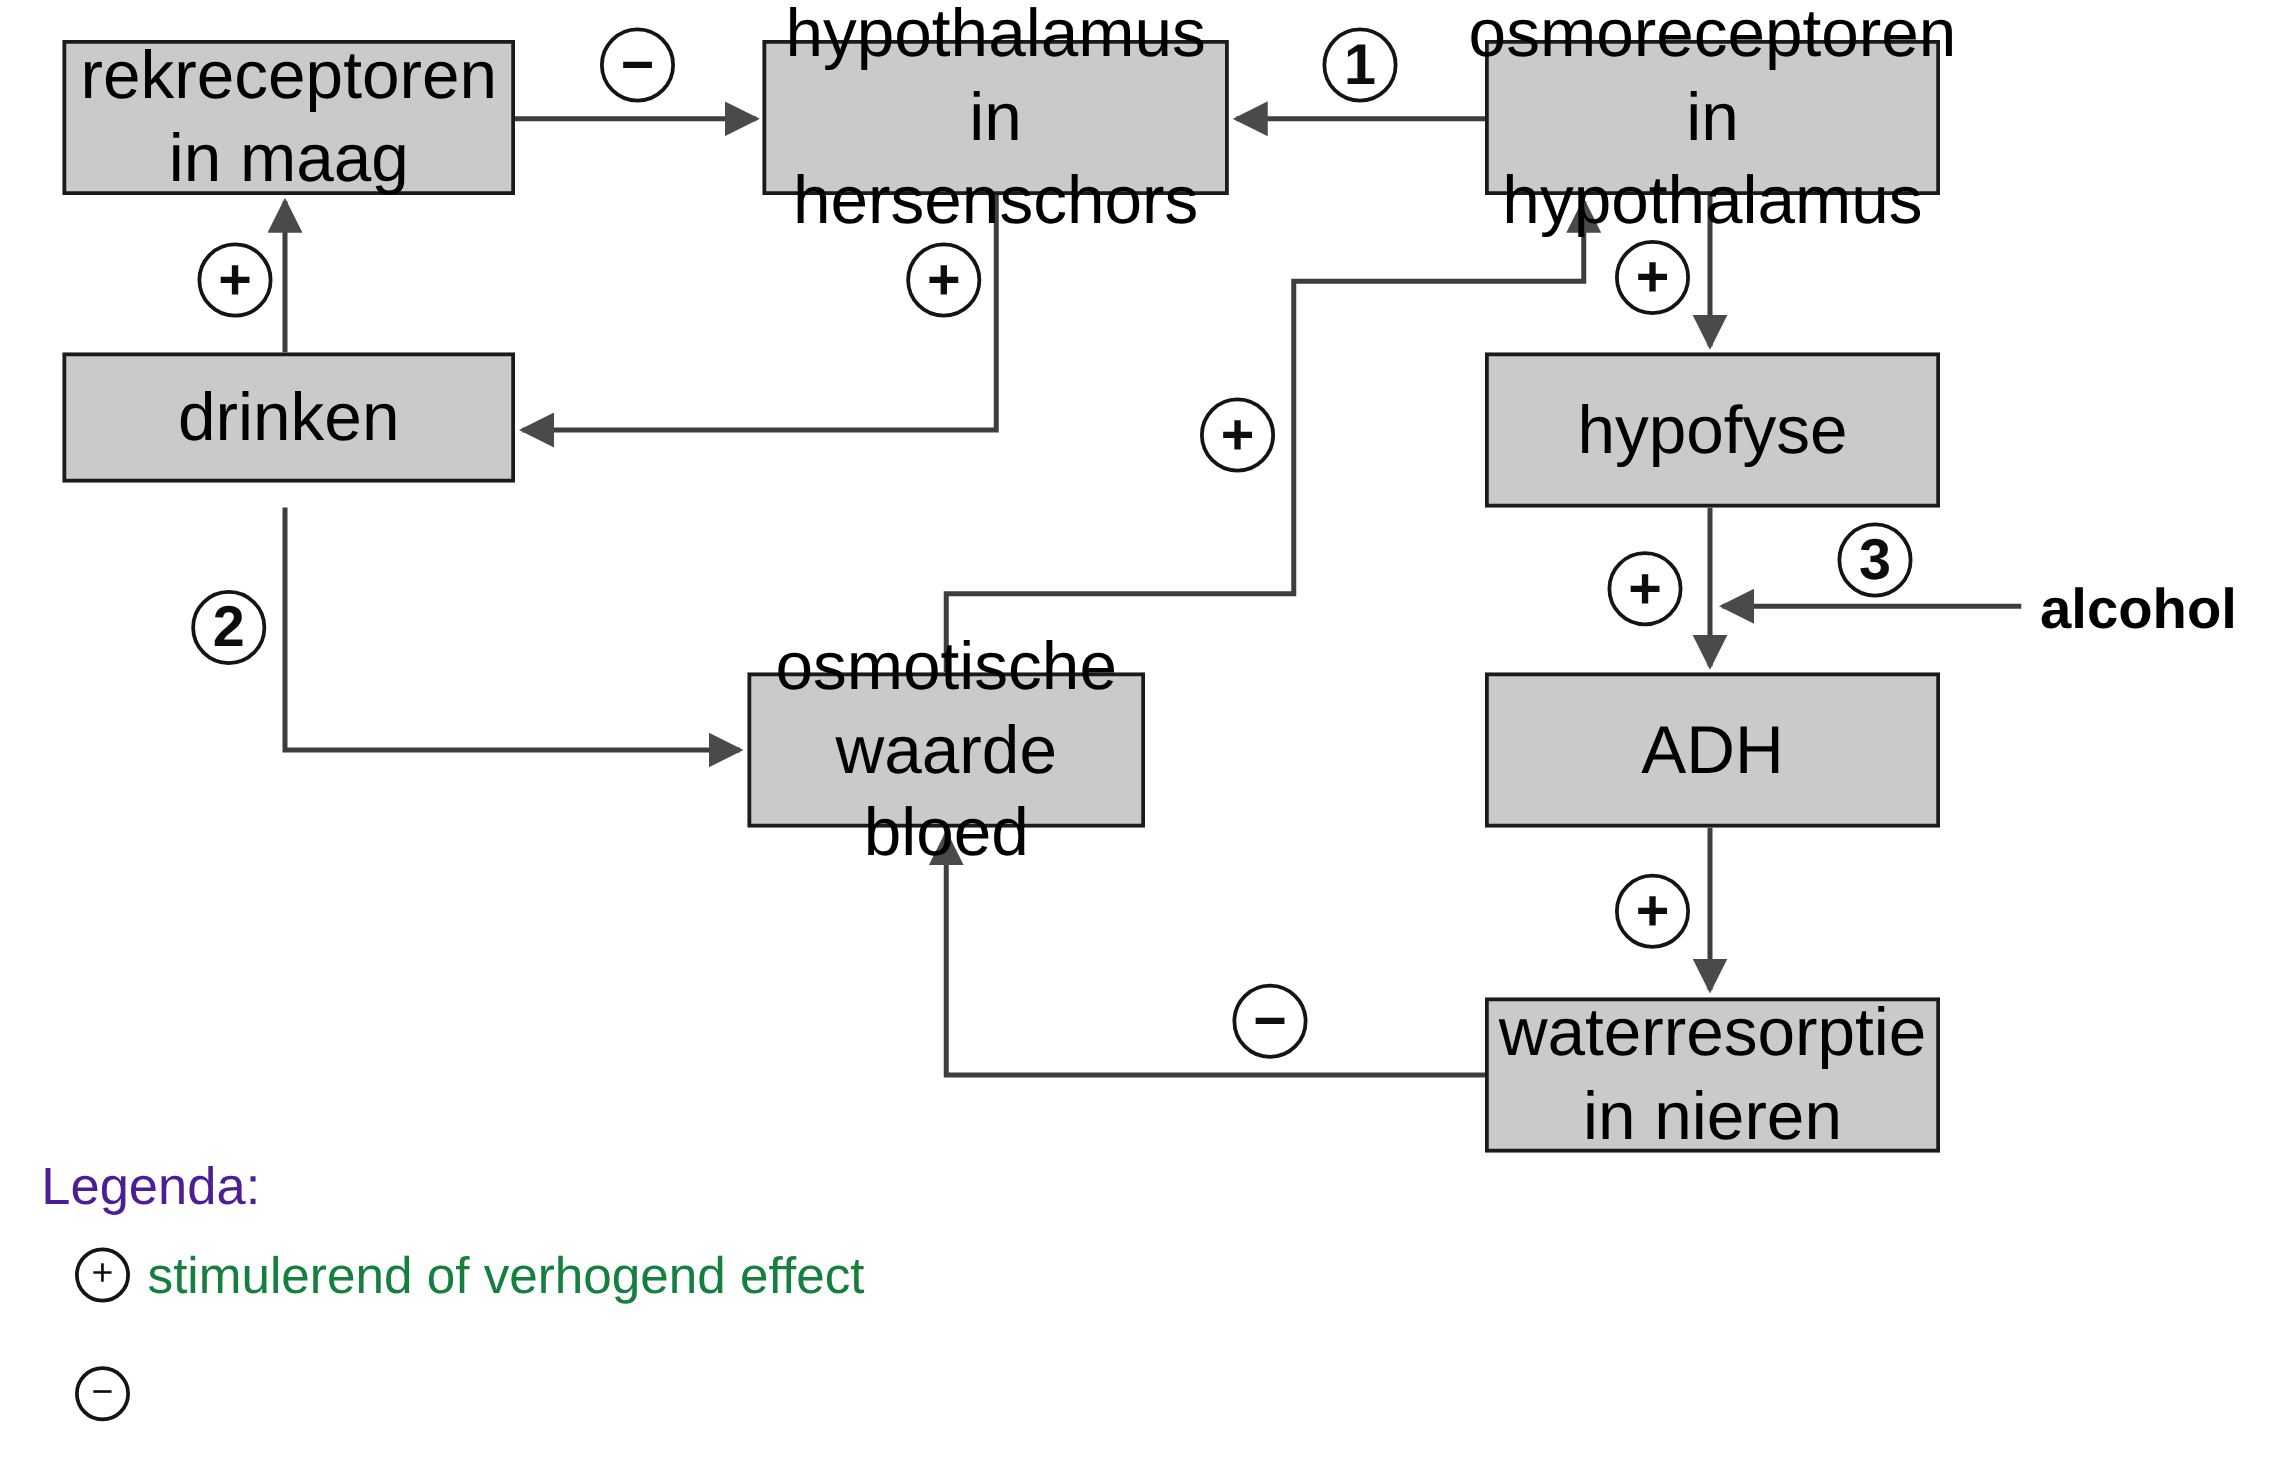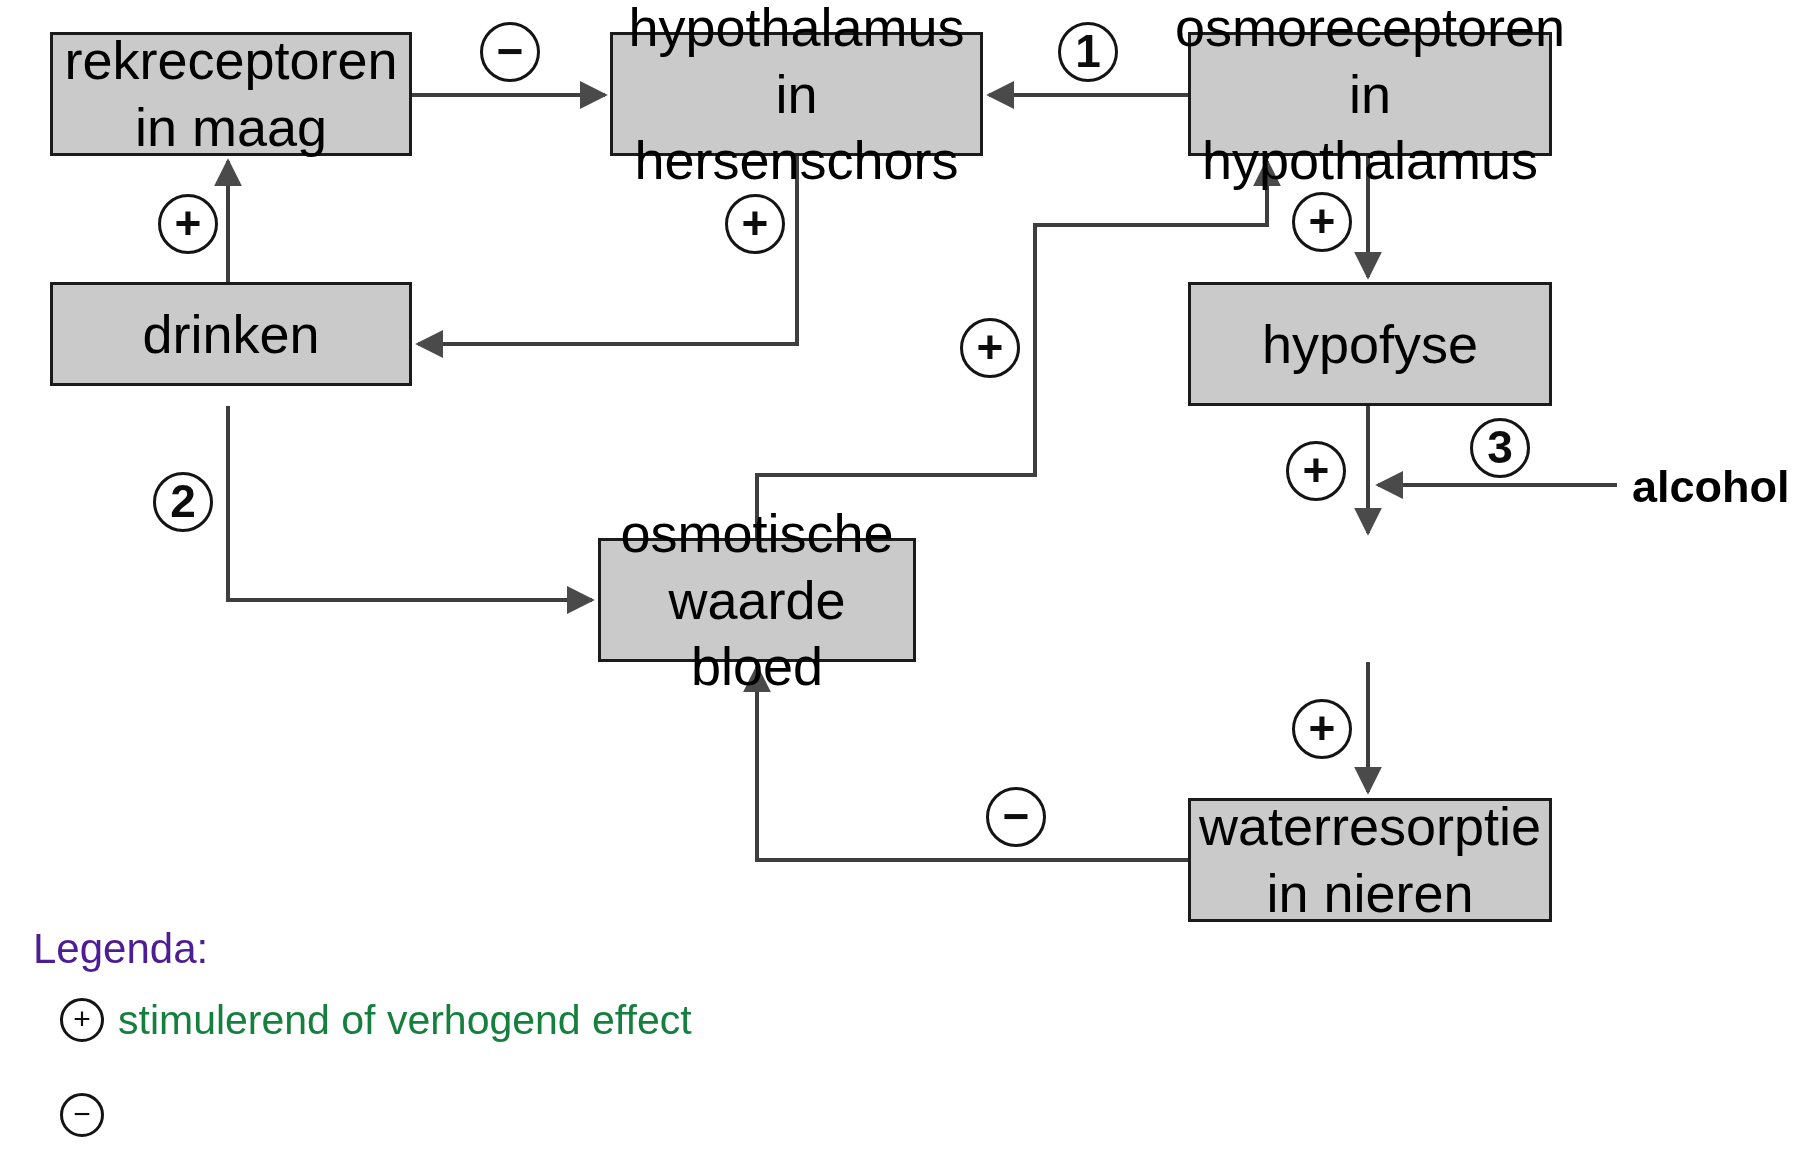--- a/index.html
+++ b/index.html
@@ -102,20 +102,21 @@
   <div class="node" style="left:50px;top:32px;width:362px;height:124px">rekreceptoren
 in maag</div>
   <div class="node" style="left:610px;top:32px;width:373px;height:124px">hypothalamus
 in hersenschors</div>
   <div class="node" style="left:1188px;top:32px;width:364px;height:124px">osmoreceptoren
 in hypothalamus</div>
   <div class="node" style="left:50px;top:282px;width:362px;height:104px">drinken</div>
   <div class="node" style="left:1188px;top:282px;width:364px;height:124px">hypofyse</div>
   <div class="node" style="left:598px;top:538px;width:318px;height:124px">osmotische
 waarde bloed</div>
+  <div class="node" style="left:1188px;top:538px;width:364px;height:124px">ADH</div>
   <div class="node" style="left:1188px;top:798px;width:364px;height:124px">waterresorptie
 in nieren</div>
 
   <div class="marker" style="left:480px;top:22px">−</div>
   <div class="marker num" style="left:1058px;top:22px">1</div>
   <div class="marker" style="left:158px;top:194px">+</div>
   <div class="marker" style="left:725px;top:194px">+</div>
   <div class="marker" style="left:960px;top:318px">+</div>
   <div class="marker" style="left:1292px;top:192px">+</div>
   <div class="marker num" style="left:153px;top:472px">2</div>

